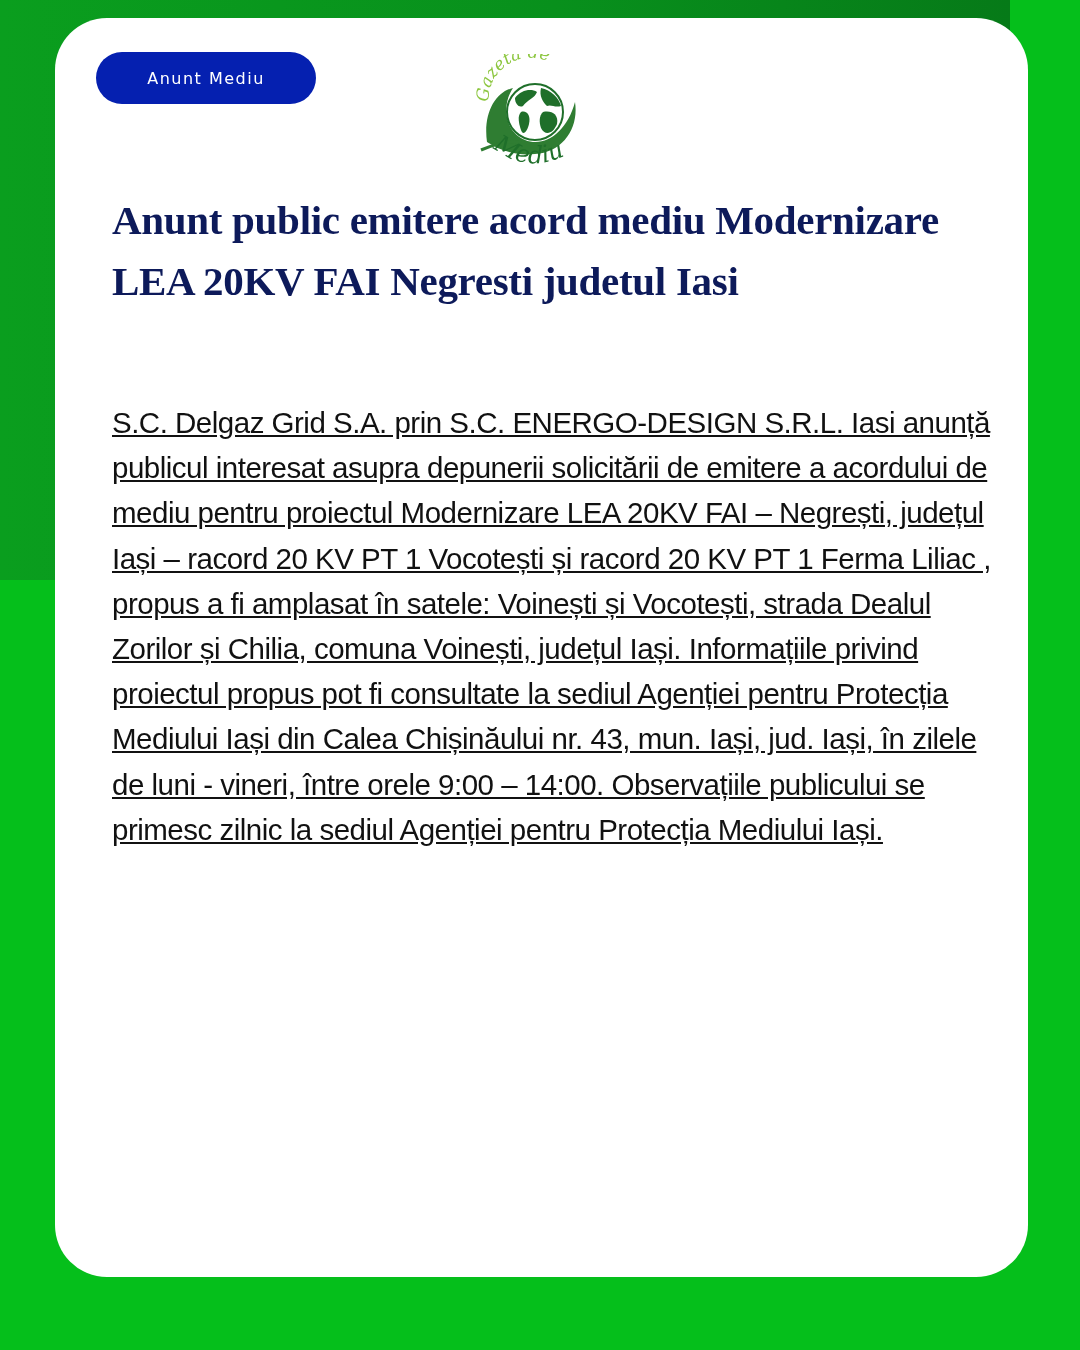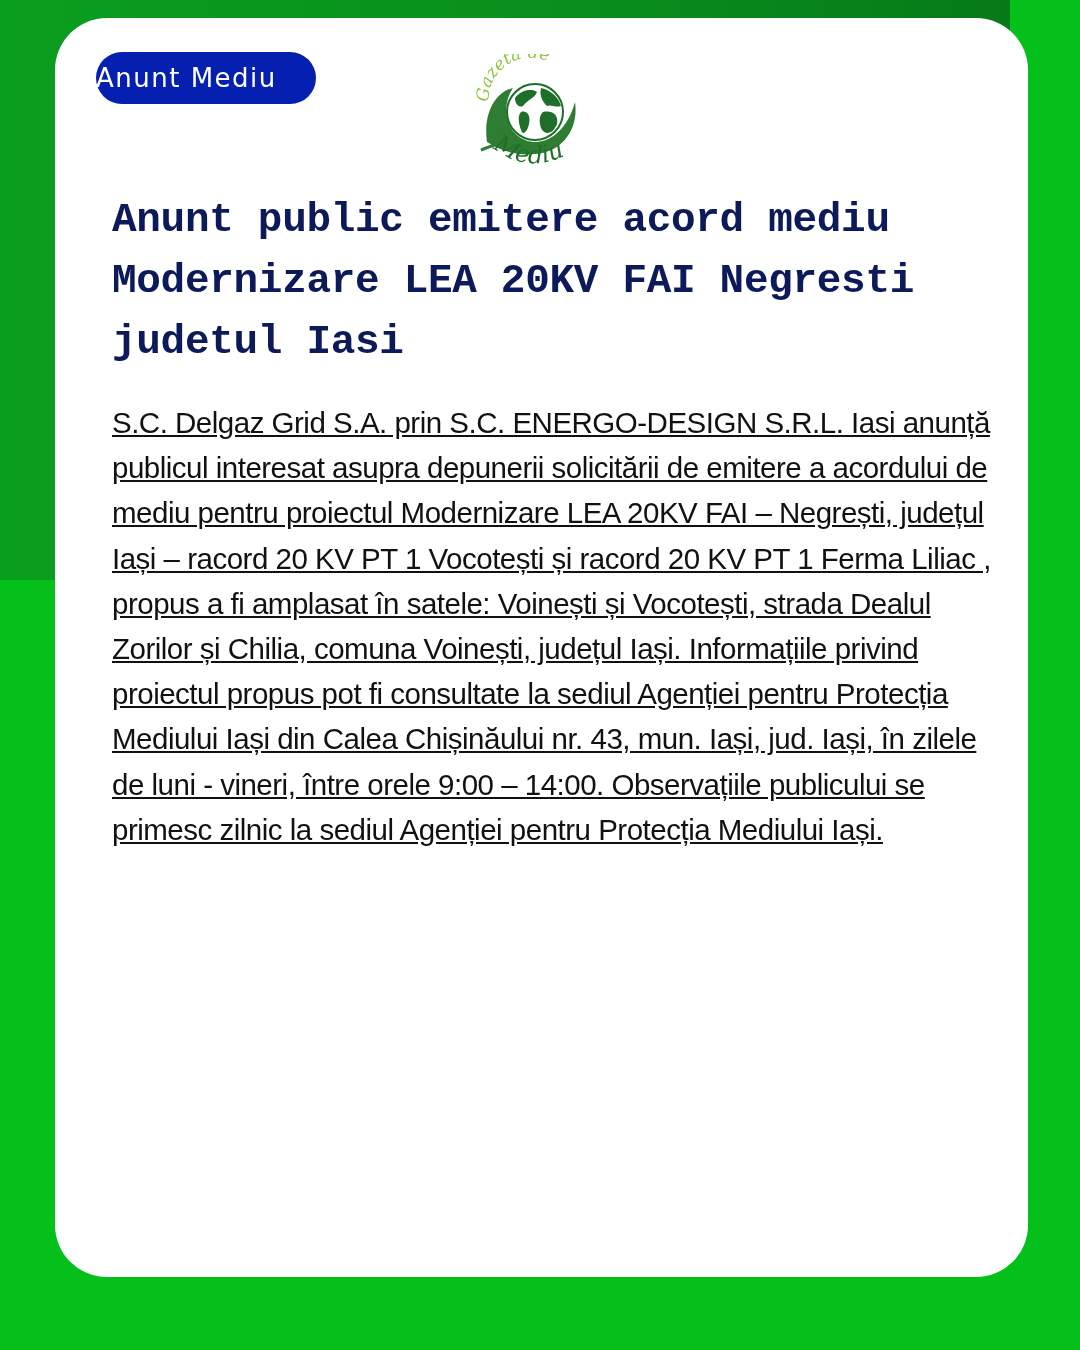--- a/index.html
+++ b/index.html
@@ -35,40 +35,41 @@
       position: absolute;
       left: 41px;
       top: 34px;
       width: 220px;
       height: 52px;
       border-radius: 26px;
       background: #0520b0;
       color: #ffffff;
       display: flex;
       align-items: center;
+      justify-content: center;
       font-family: "DejaVu Sans", sans-serif;
-      font-size: 26px;
+      font-size: 16px;
       letter-spacing: 1.5px;
       cursor: pointer;
     }
     .logo {
       position: absolute;
       left: 420px;
       top: 36px;
       width: 110px;
       height: 120px;
     }
     .title {
       position: absolute;
       left: 57px;
       top: 172px;
       width: 880px;
       margin: 0;
       color: #0d1a5a;
-      font-family: Liberation Mono, monospace;
+      font-family: Liberation Serif, serif;
       font-weight: bold;
       font-size: 41px;
       line-height: 61px;
       letter-spacing: -0.3px;
     }
     .body-text {
       position: absolute;
       left: 57px;
       top: 382px;
       width: 880px;

